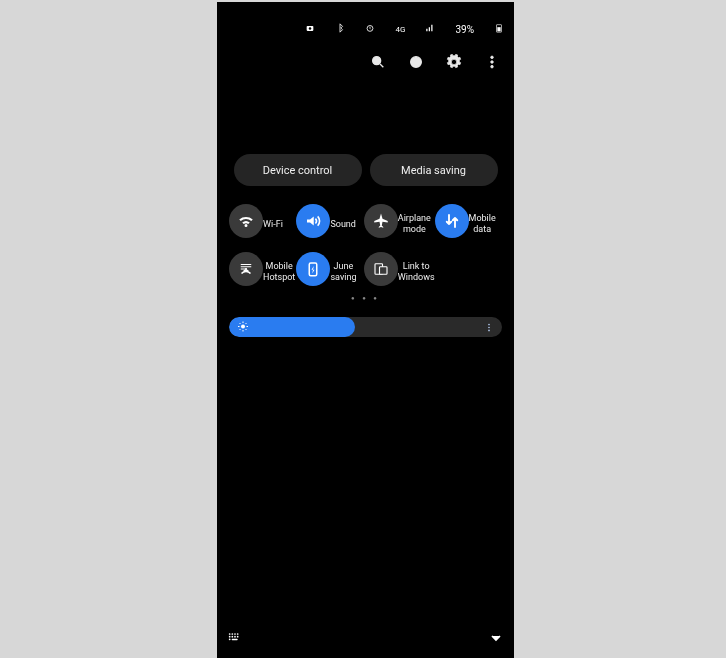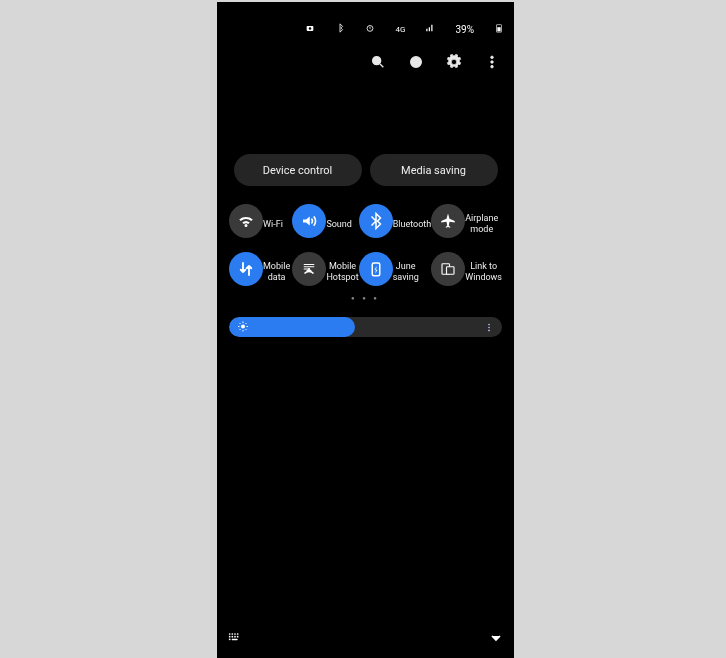--- a/index.html
+++ b/index.html
@@ -99,28 +99,20 @@
       </div>
       <div class="tile">
         <div class="circ on">
           <svg viewBox="0 0 24 24">
             <path d="M4 10v4h4l5 4V6l-5 4zm12-2a6 6 0 010 8l-1.5-1.5a4 4 0 000-5zm3-3a10 10 0 010 14l-1.5-1.5a8 8 0 000-11z"></path>
           </svg>
         </div>
         <div class="lbl">Sound</div>
       </div>
       <div class="tile">
-        <div class="circ on">
-          <svg viewBox="0 0 24 24">
-            <path d="M12 2v20l6-6-4-4 4-4zM12 12L6 6m0 12l6-6" fill="none" stroke="#fff" stroke-width="2"></path>
-          </svg>
-        </div>
-        <div class="lbl">Bluetooth</div>
-      </div>
-      <div class="tile">
         <div class="circ off">
           <svg viewBox="0 0 24 24">
             <path d="M12 2l2 7 7 3v2l-7-1-1 5 2 2v1l-3-1-3 1v-1l2-2-1-5-7 1v-2l7-3z"></path>
           </svg>
         </div>
         <div class="lbl">Airplane
 mode</div>
       </div>
       <div class="tile">
         <div class="circ on">

